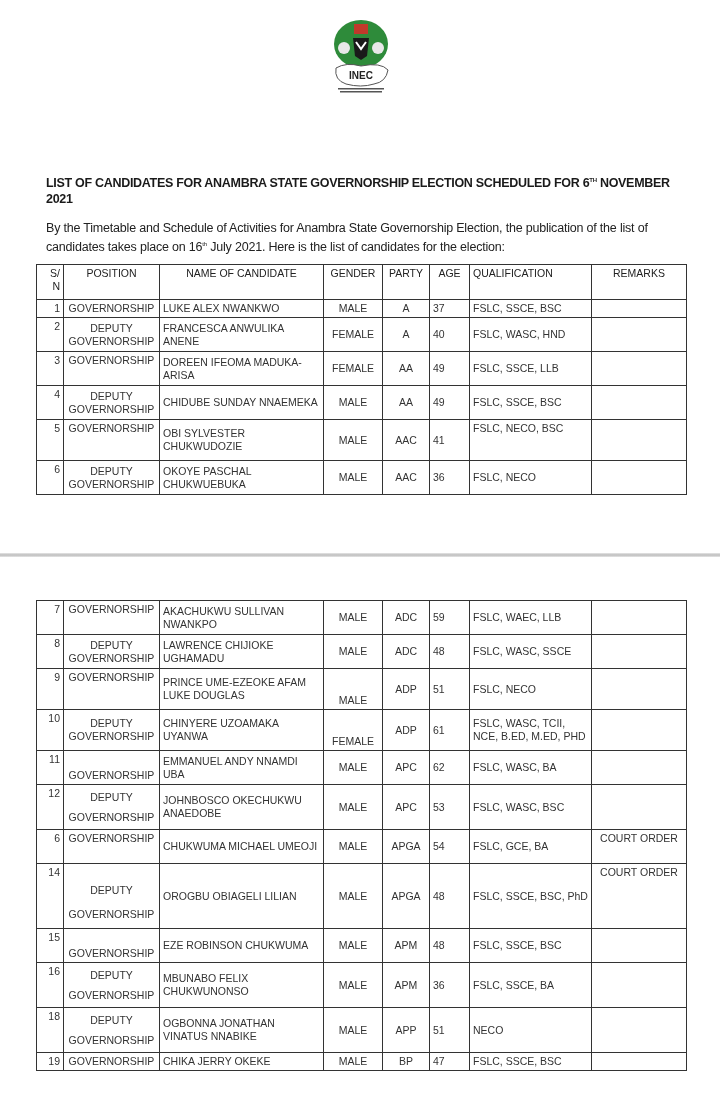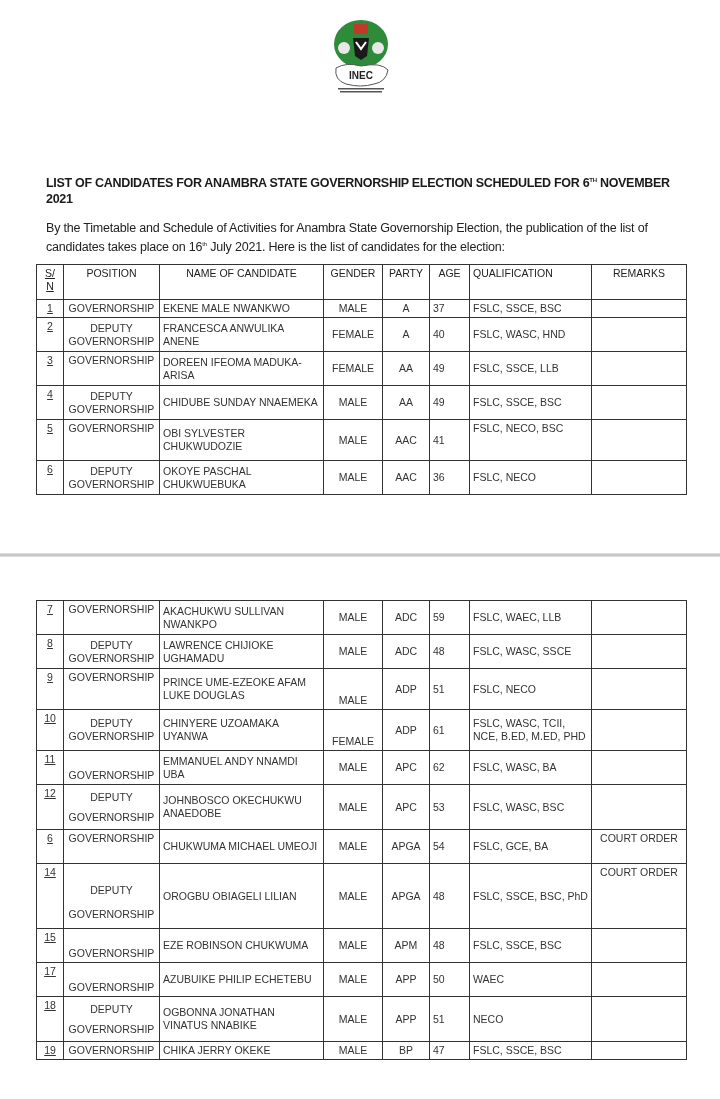--- a/index.html
+++ b/index.html
@@ -8,21 +8,21 @@
   .logo { position: absolute; left: 326px; top: 18px; width: 70px; height: 80px; }
   .title { position: absolute; left: 46px; top: 172px; width: 630px;
            font-size: 12.5px; font-weight: bold; line-height: 16px; letter-spacing: -0.3px; color: #1a1a1a; }
   .intro { position: absolute; left: 46px; top: 220px; width: 640px;
            font-size: 12.5px; line-height: 16px; letter-spacing: -0.2px; color: #222; }
   sup { font-size: 6px; vertical-align: 5px; }
   table { position: absolute; left: 36px; border-collapse: collapse; table-layout: fixed;
           font-size: 10.5px; color: #333; }
   td, th { border: 1px solid #333; padding: 2px 3px; line-height: 13px; vertical-align: middle; }
   th { font-weight: normal; vertical-align: top; color: #222; }
-  .c-sn { width: 20px; text-align: center; vertical-align: top; text-decoration: underline; }
+  .c-sn { width: 20px; text-align: right; vertical-align: top; }
   .c-pos { width: 89px; text-align: center; margin-left: 8px; }
   .c-name { width: 157px; text-align: left; }
   .c-gen { width: 52px; text-align: center; margin-top: 20px; }
   .c-party { width: 40px; text-align: center; }
   .c-age { width: 33px; }
   .c-qual { width: 115px; text-align: left; }
   .c-rem { width: 88px; text-align: center; vertical-align: top; }
   th.c-pos, th.c-gen, th.c-party, th.c-age { text-align: center; }
   th.c-name { text-align: center; }
   .t1 { top: 264px; }
@@ -62,21 +62,21 @@
       <th class="c-party">PARTY</th>
       <th class="c-age">AGE</th>
       <th class="c-qual">QUALIFICATION</th>
       <th class="c-rem">REMARKS</th>
     </tr>
   </thead>
   <tbody>
     <tr style="height:18px">
       <td class="c-sn">1</td>
       <td class="c-pos">GOVERNORSHIP</td>
-      <td class="c-name">EKENE MALE NWANKWO</td>
+      <td class="c-name">LUKE ALEX NWANKWO</td>
       <td class="c-gen">MALE</td>
       <td class="c-party">A</td>
       <td class="c-age">37</td>
       <td class="c-qual">FSLC, SSCE, BSC</td>
       <td class="c-rem"></td>
     </tr>
     <tr style="height:34px">
       <td class="c-sn">2</td>
       <td class="c-pos">DEPUTY GOVERNORSHIP</td>
       <td class="c-name">FRANCESCA ANWULIKA ANENE</td>
@@ -216,28 +216,28 @@
     <tr style="height:34px">
       <td class="c-sn">15</td>
       <td class="c-pos" style="vertical-align:bottom">GOVERNORSHIP</td>
       <td class="c-name">EZE ROBINSON CHUKWUMA</td>
       <td class="c-gen">MALE</td>
       <td class="c-party">APM</td>
       <td class="c-age">48</td>
       <td class="c-qual">FSLC, SSCE, BSC</td>
       <td class="c-rem"></td>
     </tr>
-    <tr style="height:34px">
-      <td class="c-sn">17</td>
-      <td class="c-pos" style="vertical-align:bottom">GOVERNORSHIP</td>
-      <td class="c-name">AZUBUIKE PHILIP ECHETEBU</td>
-      <td class="c-gen">MALE</td>
-      <td class="c-party">APP</td>
-      <td class="c-age">50</td>
-      <td class="c-qual">WAEC</td>
+    <tr style="height:41px">
+      <td class="c-sn">16</td>
+      <td class="c-pos" style="line-height:20px">DEPUTY GOVERNORSHIP</td>
+      <td class="c-name">MBUNABO FELIX CHUKWUNONSO</td>
+      <td class="c-gen">MALE</td>
+      <td class="c-party">APM</td>
+      <td class="c-age">36</td>
+      <td class="c-qual">FSLC, SSCE, BA</td>
       <td class="c-rem"></td>
     </tr>
     <tr style="height:41px">
       <td class="c-sn">18</td>
       <td class="c-pos" style="line-height:20px">DEPUTY GOVERNORSHIP</td>
       <td class="c-name">OGBONNA JONATHAN VINATUS NNABIKE</td>
       <td class="c-gen">MALE</td>
       <td class="c-party">APP</td>
       <td class="c-age">51</td>
       <td class="c-qual">NECO</td>

